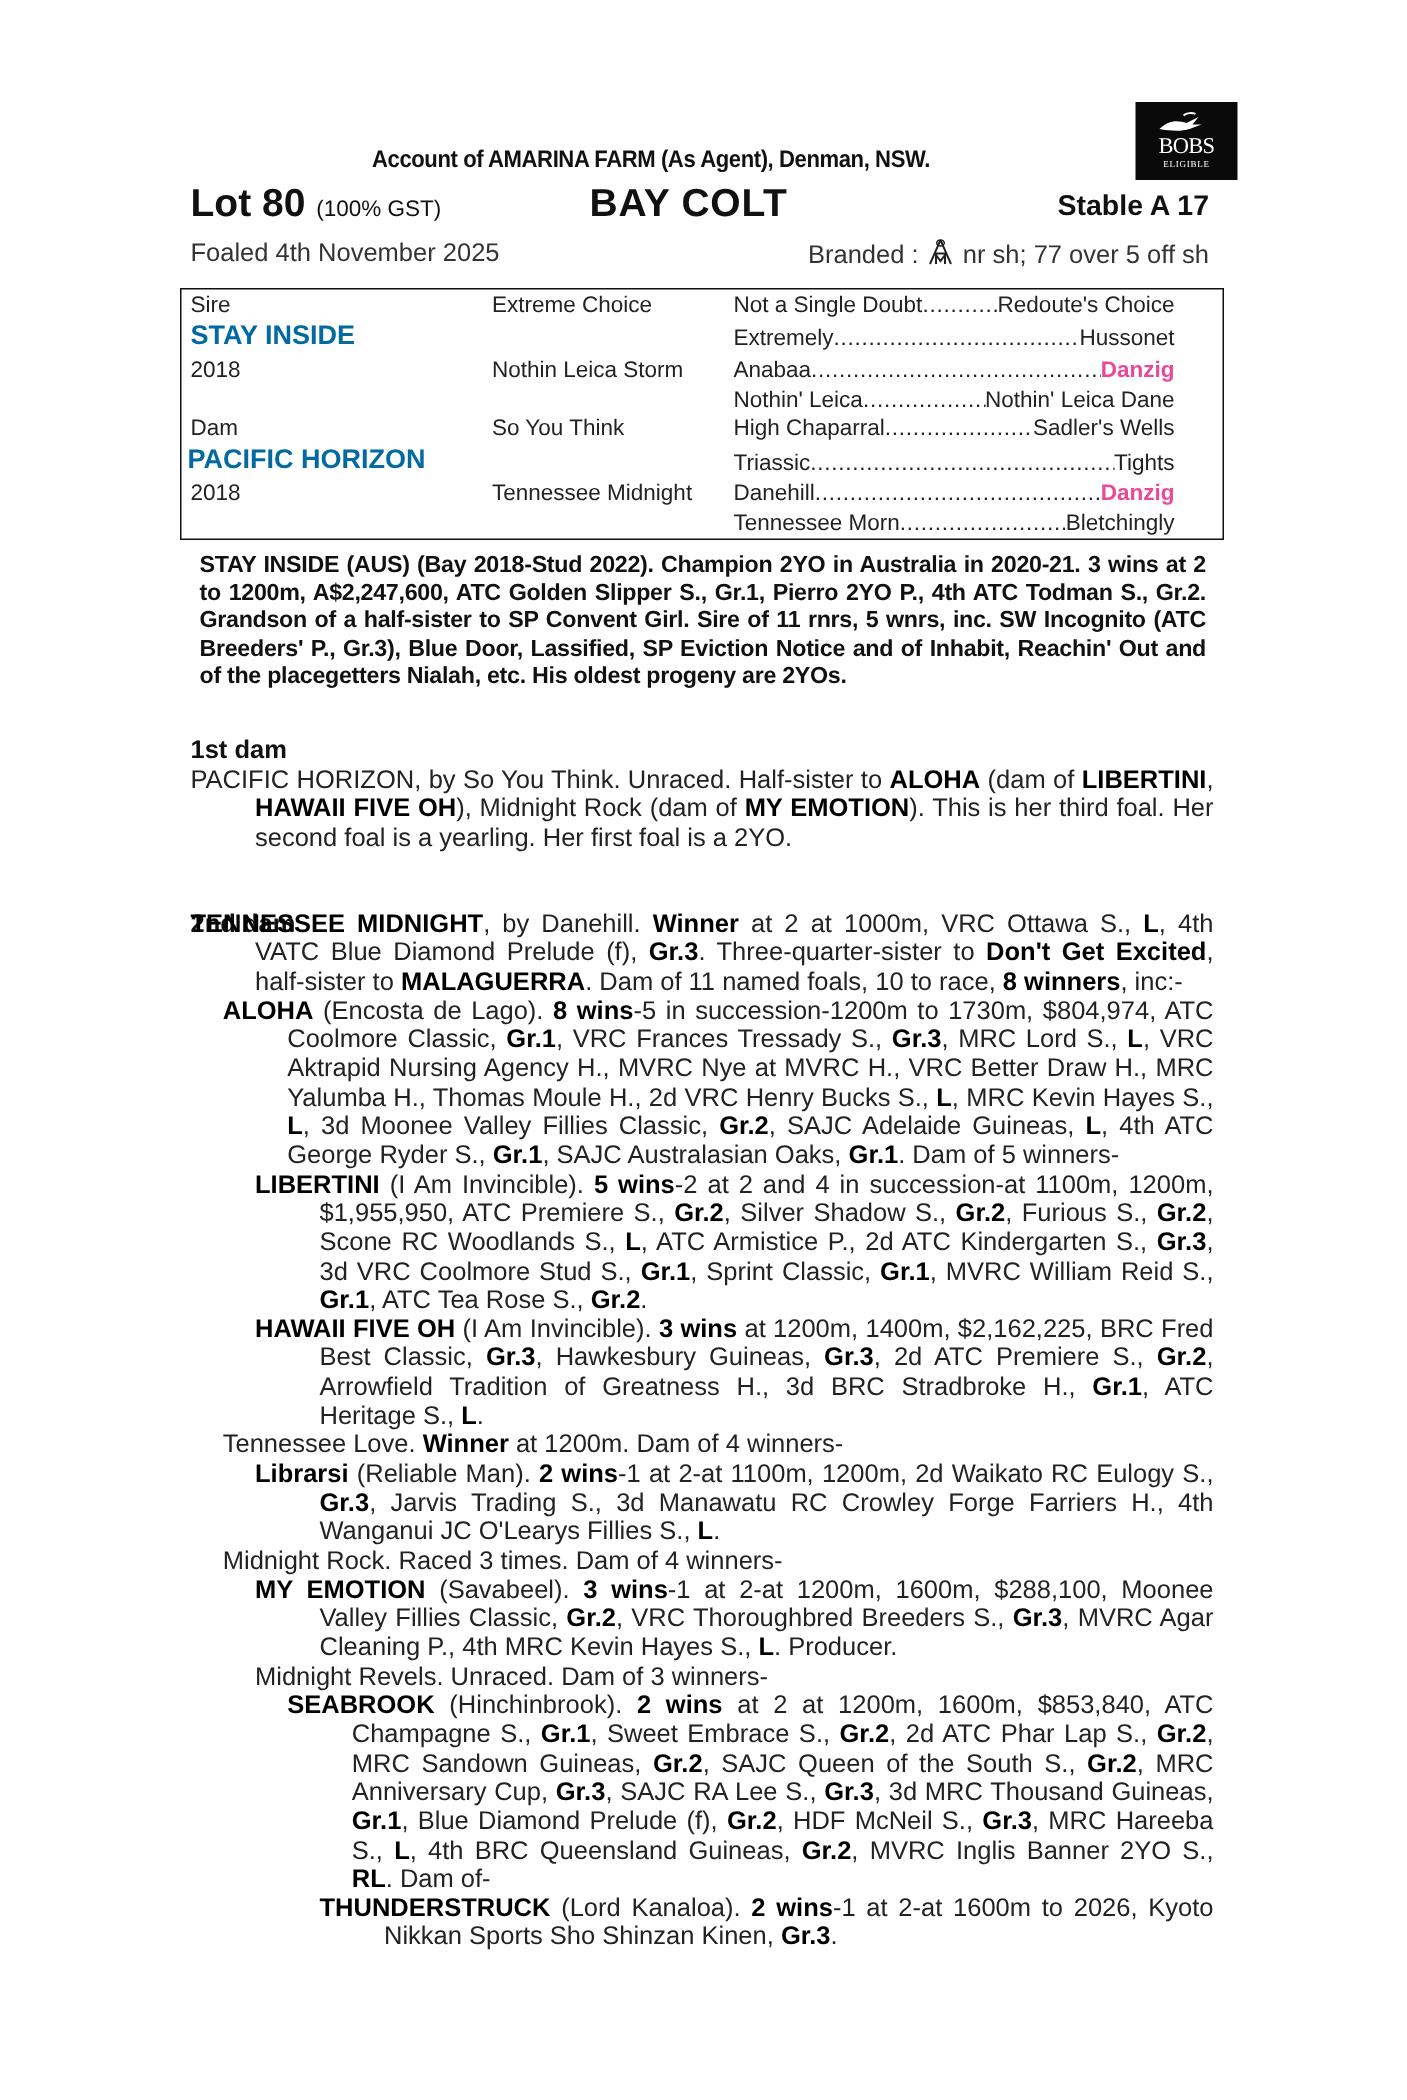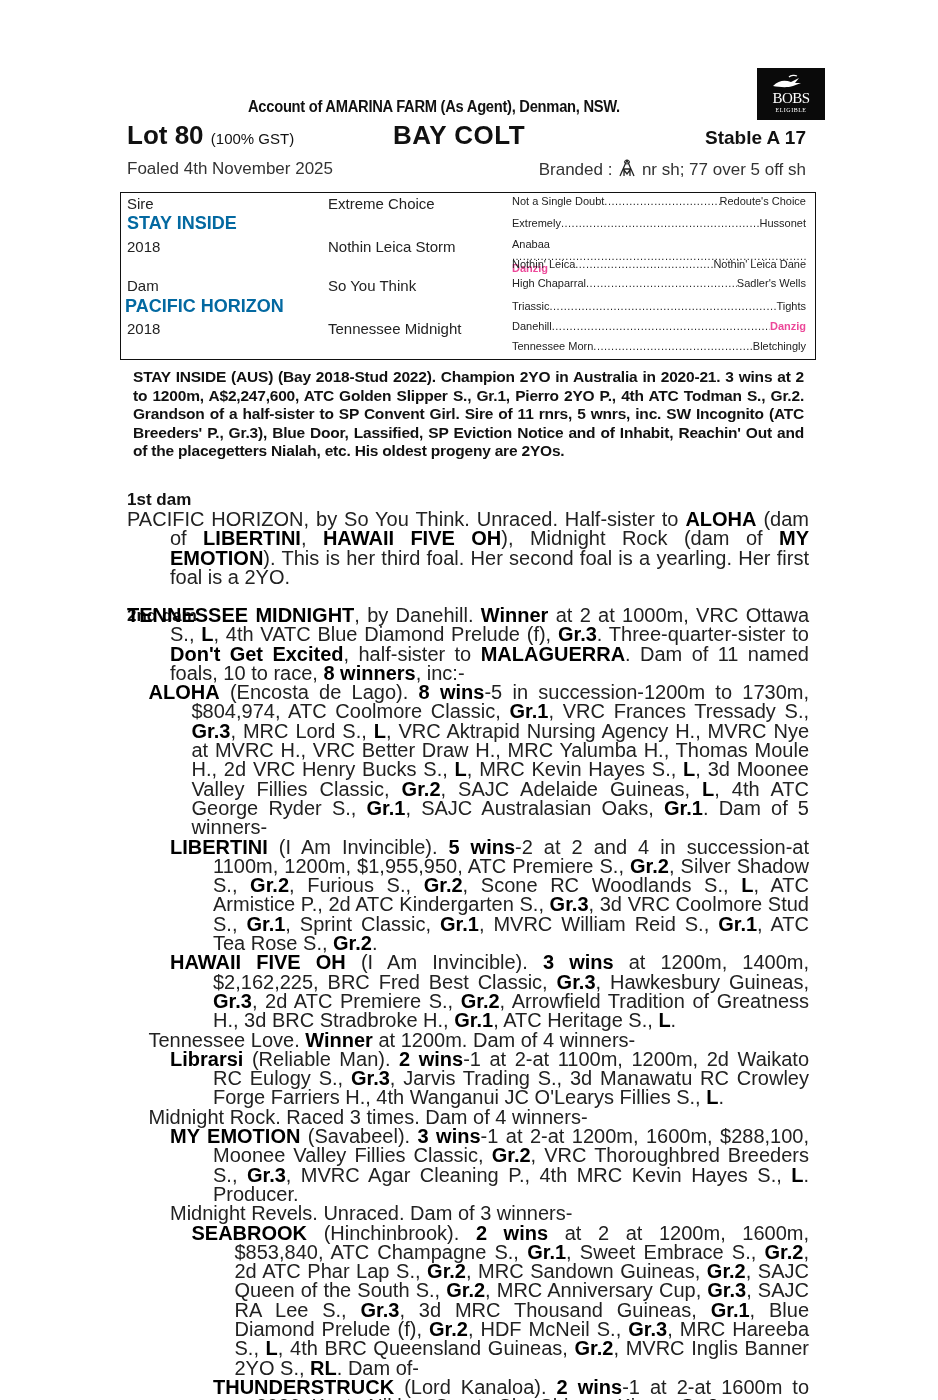--- a/index.html
+++ b/index.html
@@ -12,29 +12,29 @@
   .lot { position:absolute; left:127px; top:120px; font-size:26px; font-weight:bold; white-space:nowrap; }
   .lot .gst { font-size:15px; font-weight:normal; }
   .sex { position:absolute; left:393px; top:120px; font-size:26px; font-weight:bold; letter-spacing:0.5px; }
   .stable { position:absolute; right:132px; top:127px; font-size:19px; font-weight:bold; }
   .foaled { position:absolute; left:127px; top:159px; font-size:17px; color:#333; }
   .branded { position:absolute; right:132px; top:159px; font-size:17px; color:#333; white-space:nowrap; }
   .brand-mark { display:inline-block; width:20px; height:18px; vertical-align:-2px; }
   .pedbox { position:absolute; left:120px; top:192px; width:696px; height:168px; border:1.5px solid #111; box-sizing:border-box; }
   .ped { position:absolute; font-size:15px; color:#222; white-space:nowrap; }
   .ped.big { font-size:18px; font-weight:bold; color:#0369a1; }
-  .ped4 { position:absolute; left:391px; width:294px; font-size:11px; color:#222; display:flex; white-space:nowrap; }
+  .ped4 { position:absolute; left:368px; width:294px; font-size:15px; color:#222; display:flex; white-space:nowrap; }
   .ped4 .l { flex:0 0 auto; }
   .ped4 .dots { flex:1 1 auto; overflow:hidden; }
   .ped4 .dots::after { content:"........................................................................................................................"; letter-spacing:0.5px; }
   .ped4 .r { flex:0 0 auto; }
   .ped4 .r.b { font-weight:bold; color:#ec4899; }
   .sirebox { position:absolute; left:133px; top:368px; width:671px; font-size:15.5px; font-weight:900; line-height:18.5px; text-align:justify; letter-spacing:-0.2px; }
   .section-h { position:absolute; left:127px; font-size:17px; font-weight:bold; }
-  .para { position:absolute; width:682px; font-size:20px; line-height:19.3px; text-align:justify; color:#222; }
+  .para { position:absolute; width:682px; font-size:17px; line-height:19.3px; text-align:justify; color:#222; }
   .para b { color:#000; font-weight:900; }
 </style>
 </head>
 <body>
 
 <div class="logo">
   <svg class="bird" viewBox="0 0 32 16">
     <path d="M2 12 C8 6, 14 6, 20 8 L28 4 L24 9 L30 9 L22 12 C16 14, 8 13, 2 12 Z" fill="#fff"></path>
     <path d="M18 3 C20 1, 24 1, 26 2" stroke="#fff" stroke-width="1.2" fill="none"></path>
   </svg>
@@ -75,21 +75,21 @@
   <div class="ped4" style="top:2px;">
       <span class="l">Not a Single Doubt</span>
       <span class="dots"></span>
       <span class="r">Redoute's Choice</span>
     </div>
   <div class="ped4" style="top:24px;">
       <span class="l">Extremely</span>
       <span class="dots"></span>
       <span class="r">Hussonet</span>
     </div>
-  <div class="ped4" style="top:45px;flex-direction:column;">
+  <div class="ped4" style="top:45px;">
       <span class="l">Anabaa</span>
       <span class="dots"></span>
       <span class="r b">Danzig</span>
     </div>
   <div class="ped4" style="top:65px;">
       <span class="l">Nothin' Leica</span>
       <span class="dots"></span>
       <span class="r">Nothin' Leica Dane</span>
     </div>
   <div class="ped4" style="top:84px;">

